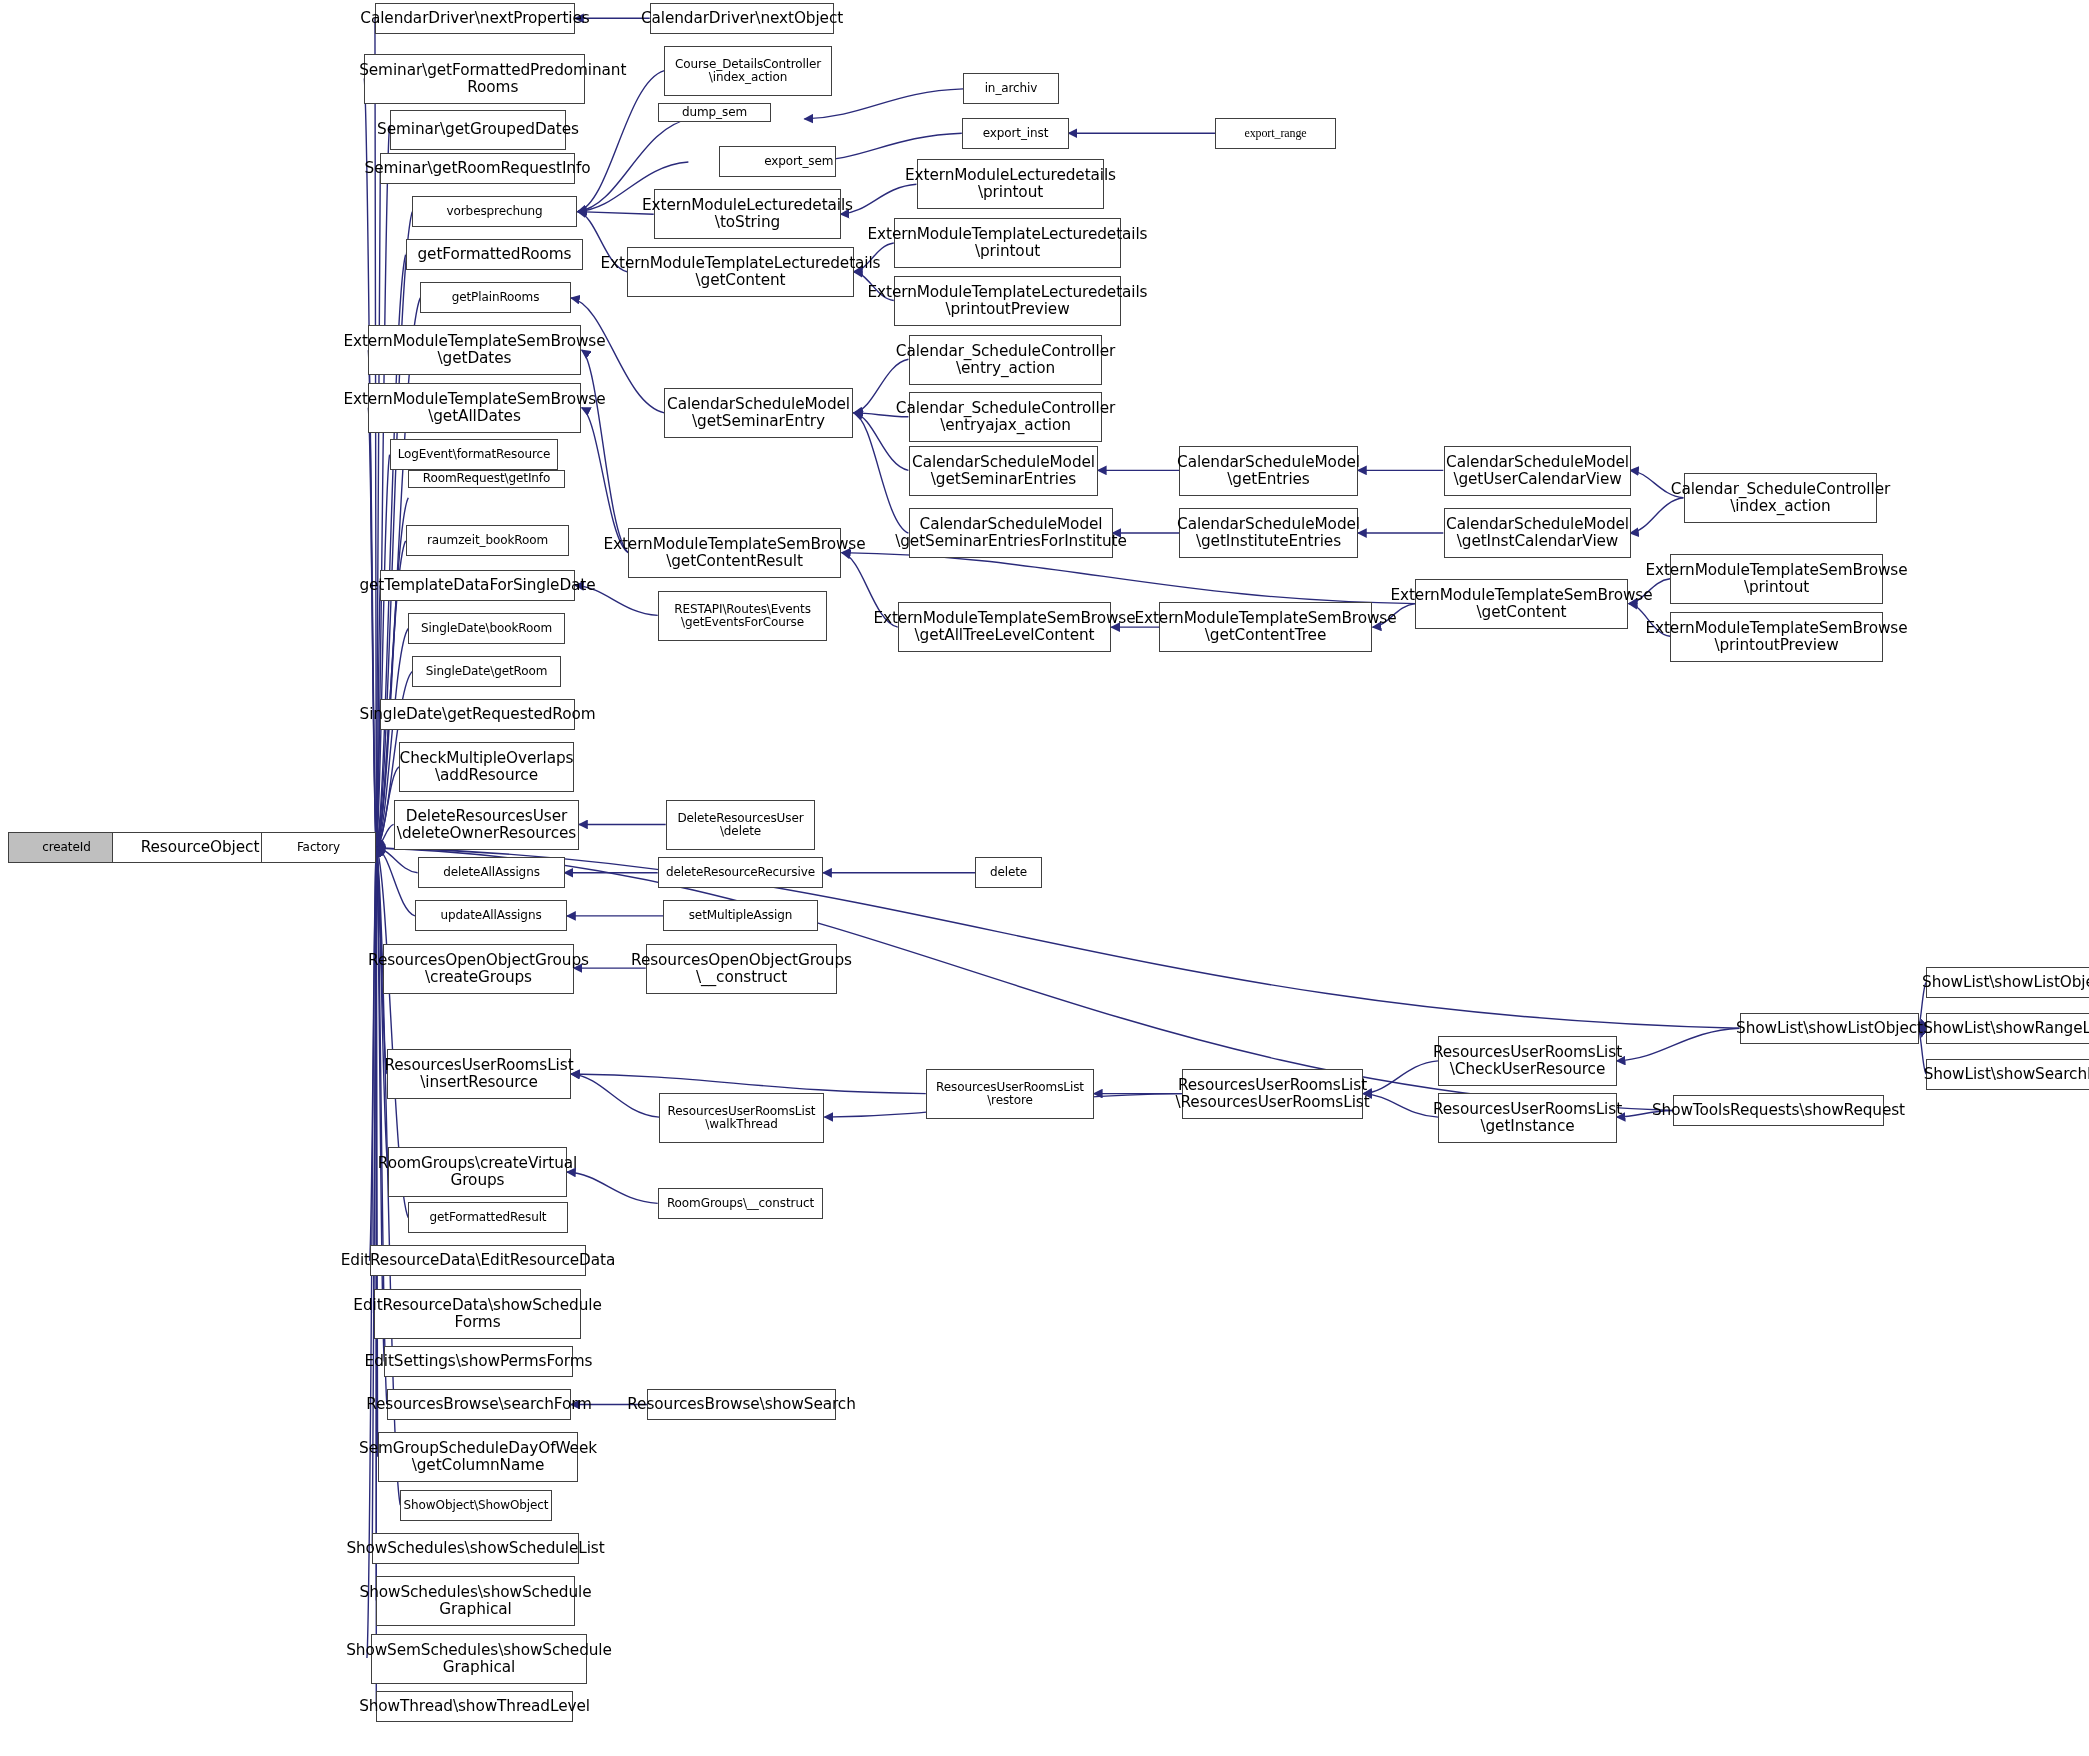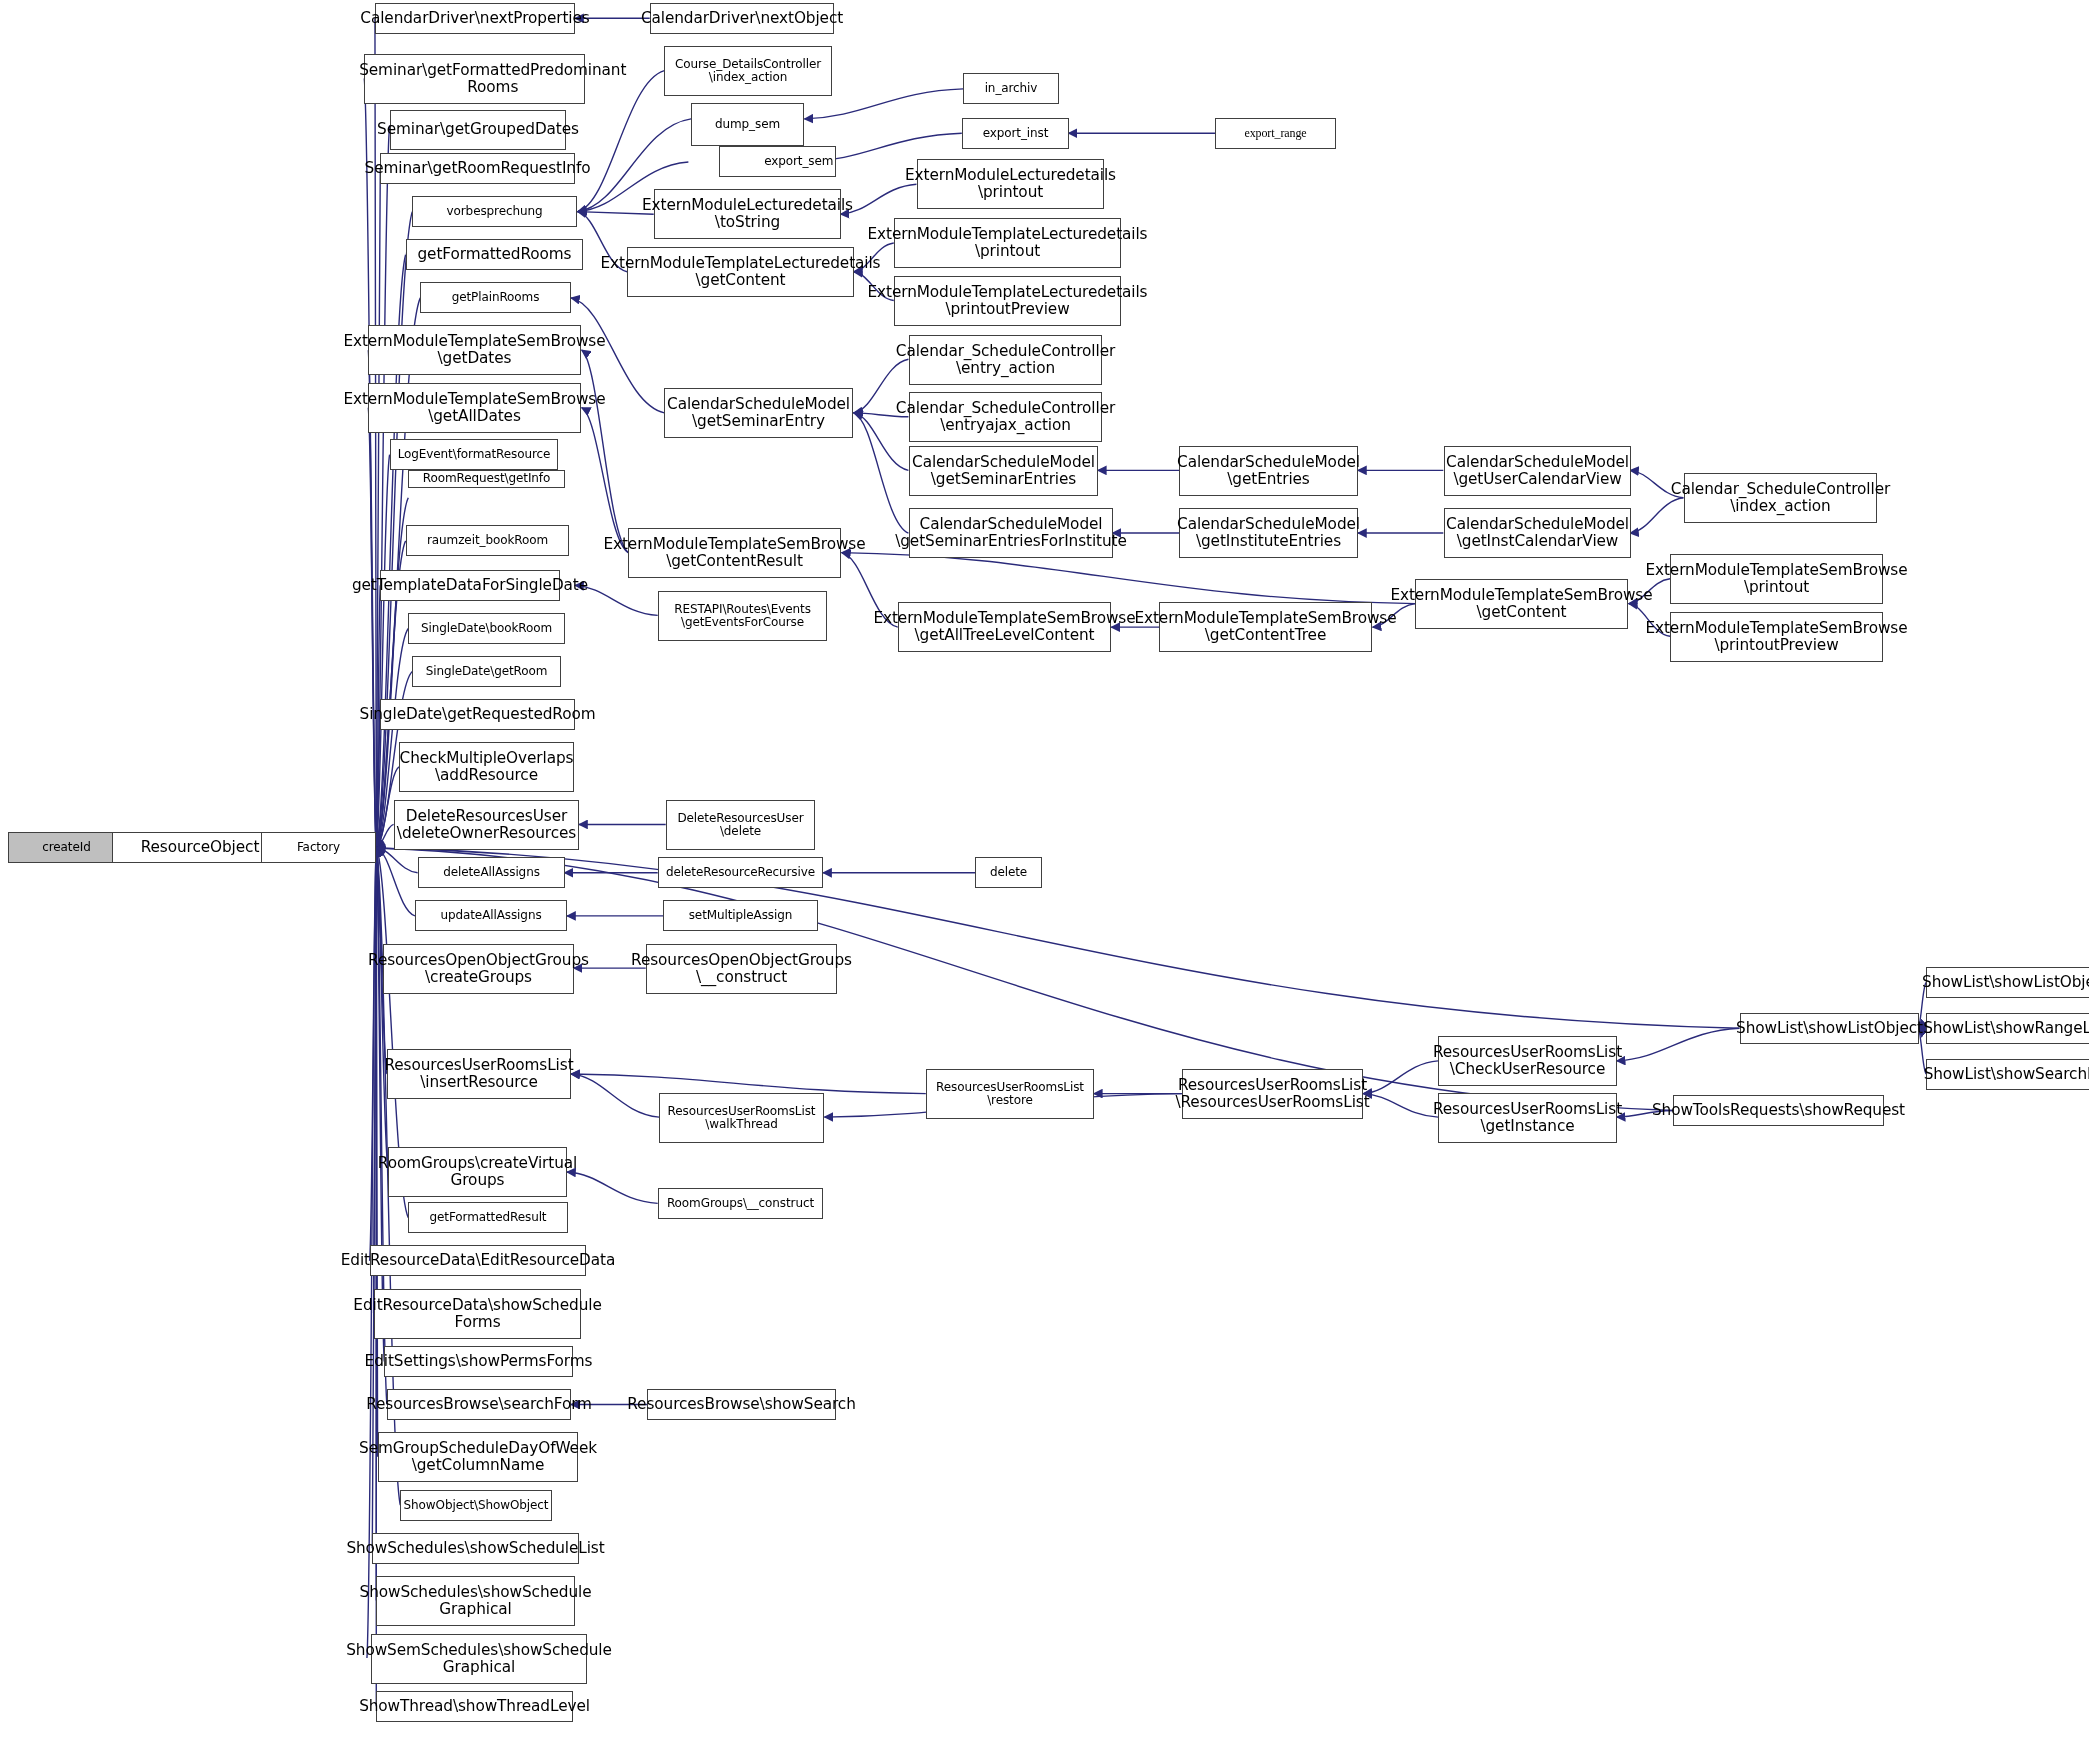--- a/index.html
+++ b/index.html
@@ -156,21 +156,21 @@
       <div class="node small" style="left: 412px; top: 196px; width: 165px; height: 31px;">vorbesprechung</div>
       <div class="node" style="left: 406px; top: 239px; width: 177px; height: 31px;">getFormattedRooms</div>
       <div class="node small" style="left: 420px; top: 282px; width: 151px; height: 31px;">getPlainRooms</div>
       <div class="node" style="left: 368px; top: 325px; width: 213px; height: 50px;">ExternModuleTemplateSemBrowse
 \getDates</div>
       <div class="node" style="left: 368px; top: 383px; width: 213px; height: 50px;">ExternModuleTemplateSemBrowse
 \getAllDates</div>
       <div class="node small" style="left: 390px; top: 439px; width: 168px; height: 31px;">LogEvent\formatResource</div>
       <div class="node small" style="left: 408px; top: 470px; width: 157px; height: 18px;">RoomRequest\getInfo</div>
       <div class="node small" style="left: 406px; top: 525px; width: 163px; height: 31px;">raumzeit_bookRoom</div>
-      <div class="node" style="left: 380px; top: 570px; width: 180px; height: 31px;">getTemplateDataForSingleDate</div>
+      <div class="node" style="left: 380px; top: 570px; width: 195px; height: 31px;">getTemplateDataForSingleDate</div>
       <div class="node small" style="left: 408px; top: 613px; width: 157px; height: 31px;">SingleDate\bookRoom</div>
       <div class="node small" style="left: 412px; top: 656px; width: 149px; height: 31px;">SingleDate\getRoom</div>
       <div class="node" style="left: 380px; top: 699px; width: 195px; height: 31px;">SingleDate\getRequestedRoom</div>
       <div class="node" style="left: 399px; top: 742px; width: 175px; height: 50px;">CheckMultipleOverlaps
 \addResource</div>
       <div class="node" style="left: 394px; top: 800px; width: 185px; height: 50px;">DeleteResourcesUser
 \deleteOwnerResources</div>
       <div class="node small" style="left: 418px; top: 857px; width: 147px; height: 31px;">deleteAllAssigns</div>
       <div class="node small" style="left: 415px; top: 900px; width: 152px; height: 31px;">updateAllAssigns</div>
       <div class="node" style="left: 383px; top: 944px; width: 191px; height: 50px;">ResourcesOpenObjectGroups
@@ -189,21 +189,21 @@
 \getColumnName</div>
       <div class="node small" style="left: 400px; top: 1490px; width: 152px; height: 31px;">ShowObject\ShowObject</div>
       <div class="node" style="left: 372px; top: 1533px; width: 207px; height: 31px;">ShowSchedules\showScheduleList</div>
       <div class="node" style="left: 376px; top: 1576px; width: 199px; height: 50px;">ShowSchedules\showSchedule
 Graphical</div>
       <div class="node" style="left: 371px; top: 1634px; width: 216px; height: 50px;">ShowSemSchedules\showSchedule
 Graphical</div>
       <div class="node" style="left: 376px; top: 1691px; width: 197px; height: 31px;">ShowThread\showThreadLevel</div>
       <div class="node small" style="left: 664px; top: 46px; width: 168px; height: 50px;">Course_DetailsController
 \index_action</div>
-      <div class="node small" style="left: 691px; top: 103px; width: 113px; height: 43px;">dump_sem</div>
+      <div class="node small" style="left: 658px; top: 103px; width: 113px; height: 19px;">dump_sem</div>
       <div class="node small" style="left: 963px; top: 73px; width: 96px; height: 31px;">in_archiv</div>
       <div class="node small" style="left: 719px; top: 146px; width: 117px; height: 31px; padding-left: 46px;">export_sem</div>
       <div class="node small" style="left: 962px; top: 118px; width: 107px; height: 31px;">export_inst</div>
       <div class="node small" style="left: 1215px; top: 118px; width: 121px; height: 31px; font-family: Liberation Serif, serif;">export_range</div>
       <div class="node" style="left: 654px; top: 189px; width: 187px; height: 50px;">ExternModuleLecturedetails
 \toString</div>
       <div class="node" style="left: 917px; top: 159px; width: 187px; height: 50px;">ExternModuleLecturedetails
 \printout</div>
       <div class="node" style="left: 627px; top: 247px; width: 227px; height: 50px;">ExternModuleTemplateLecturedetails
 \getContent</div>

